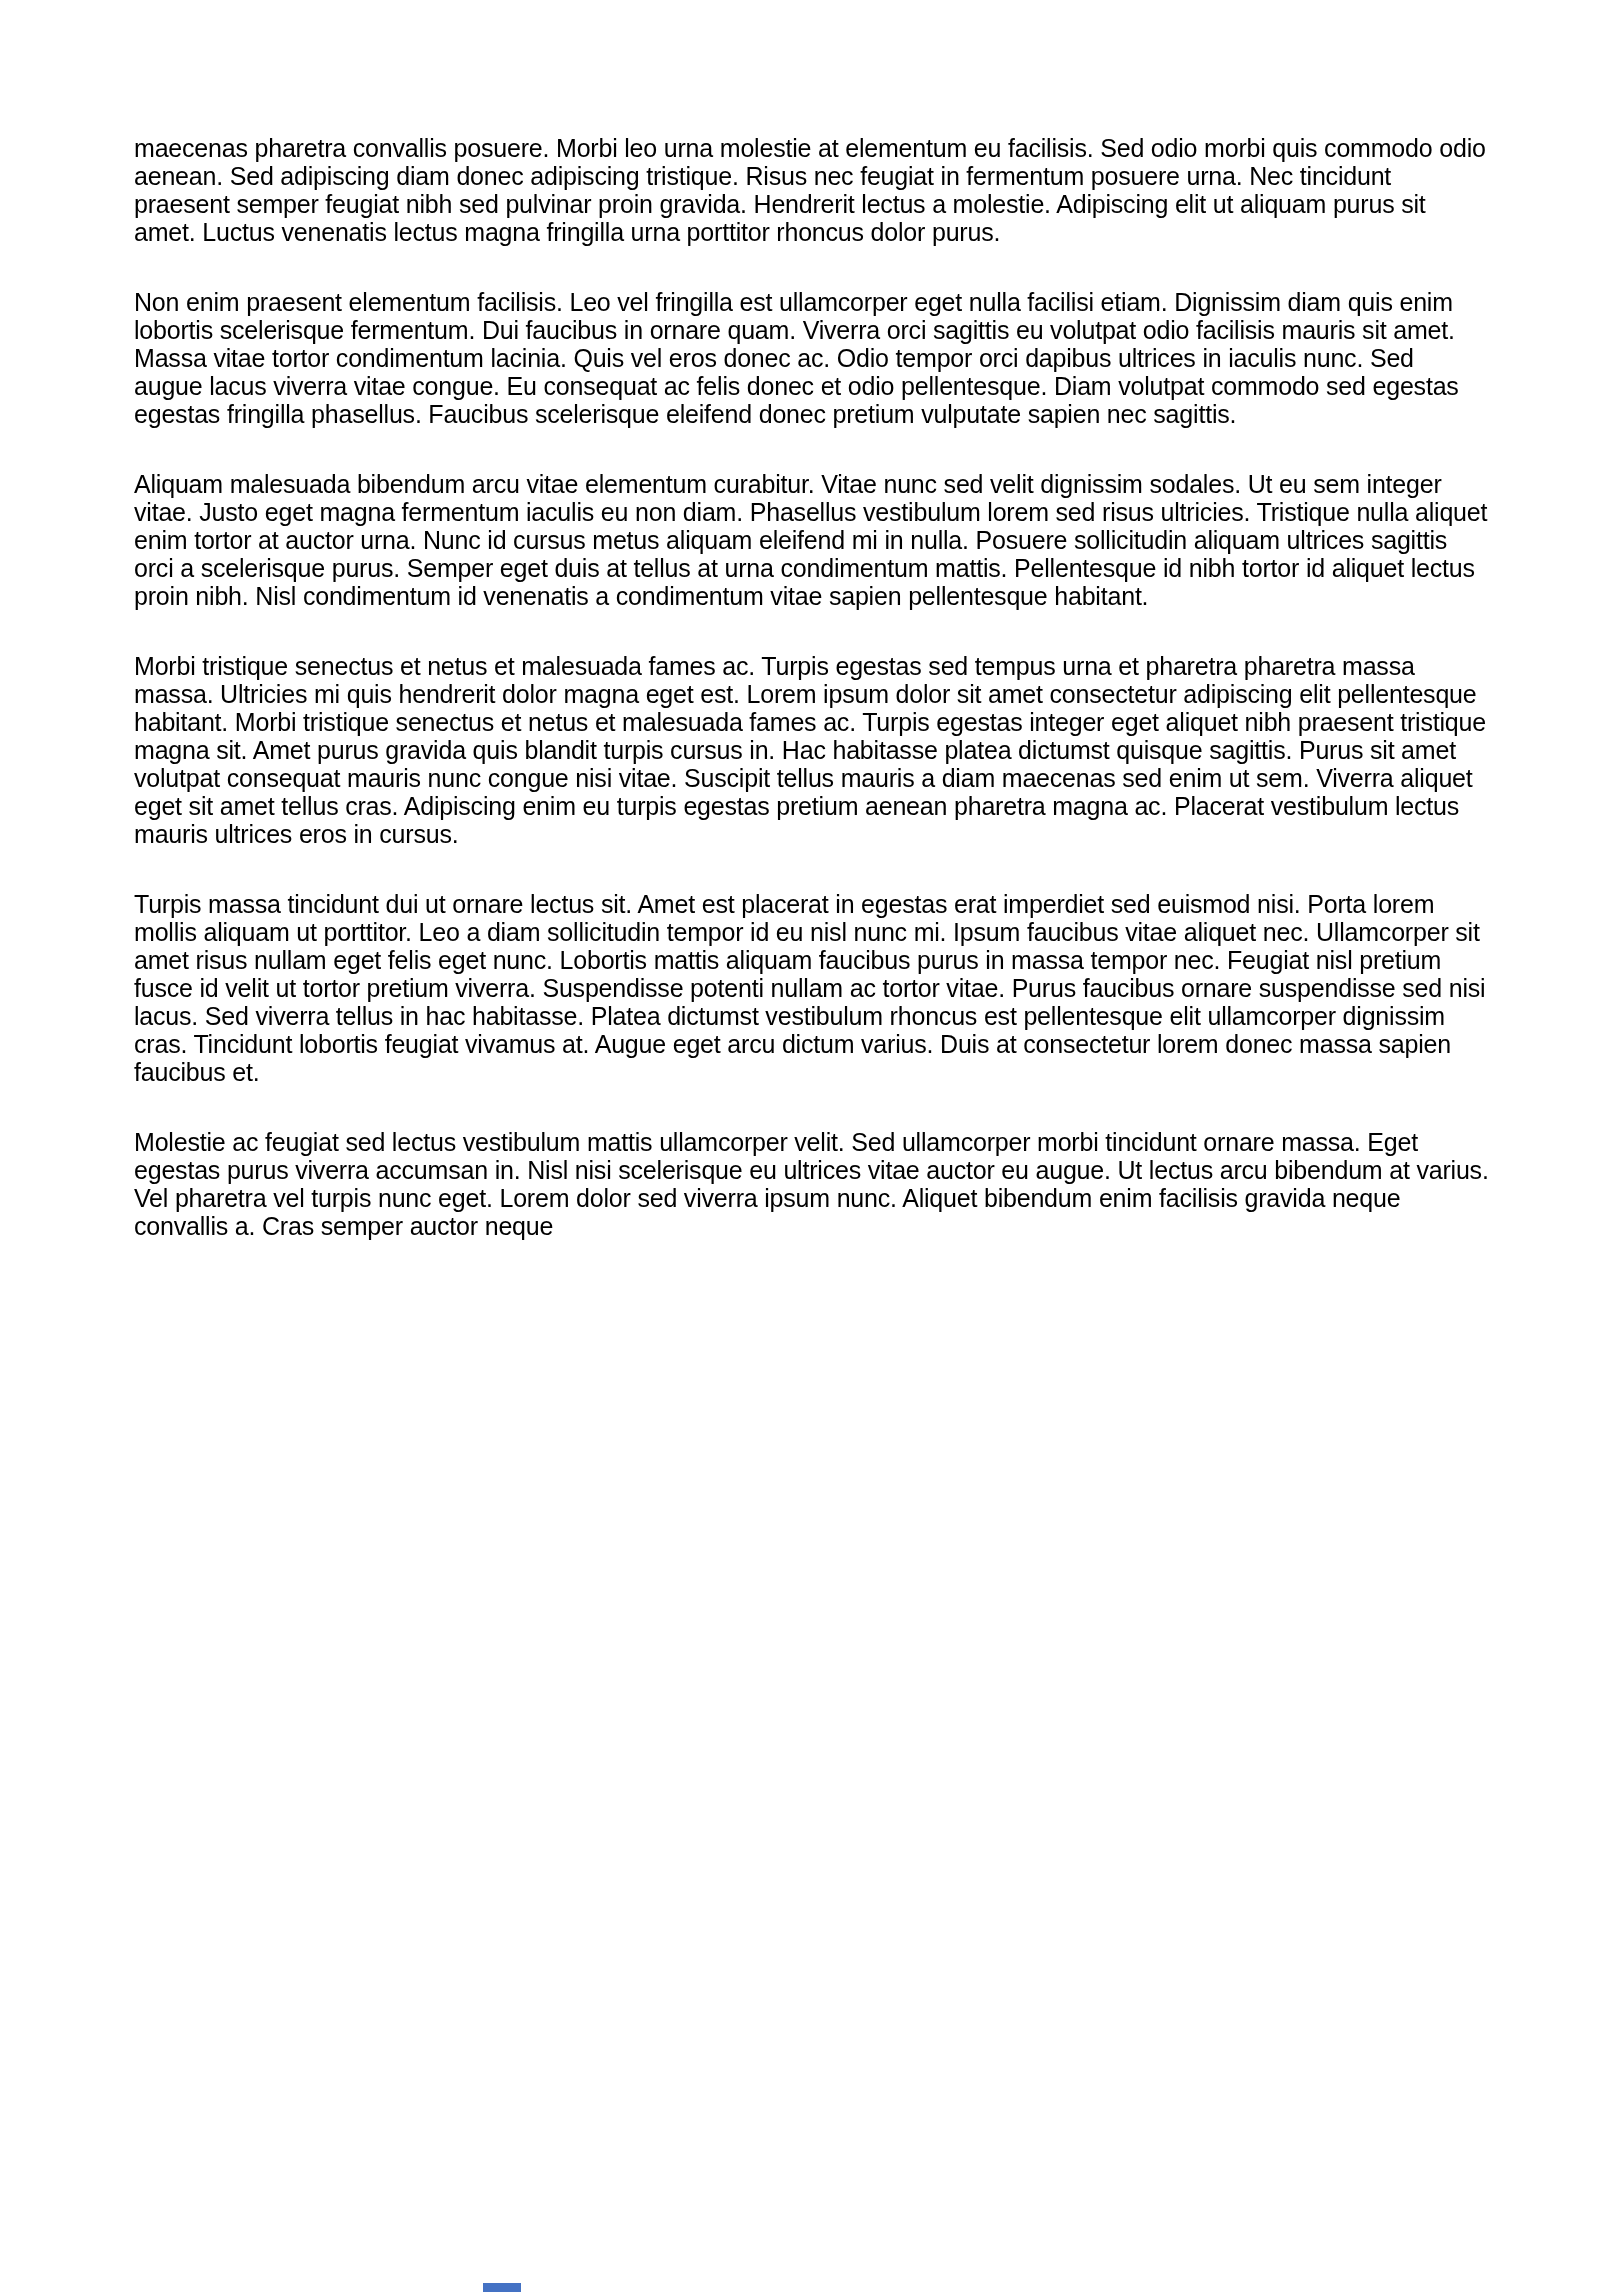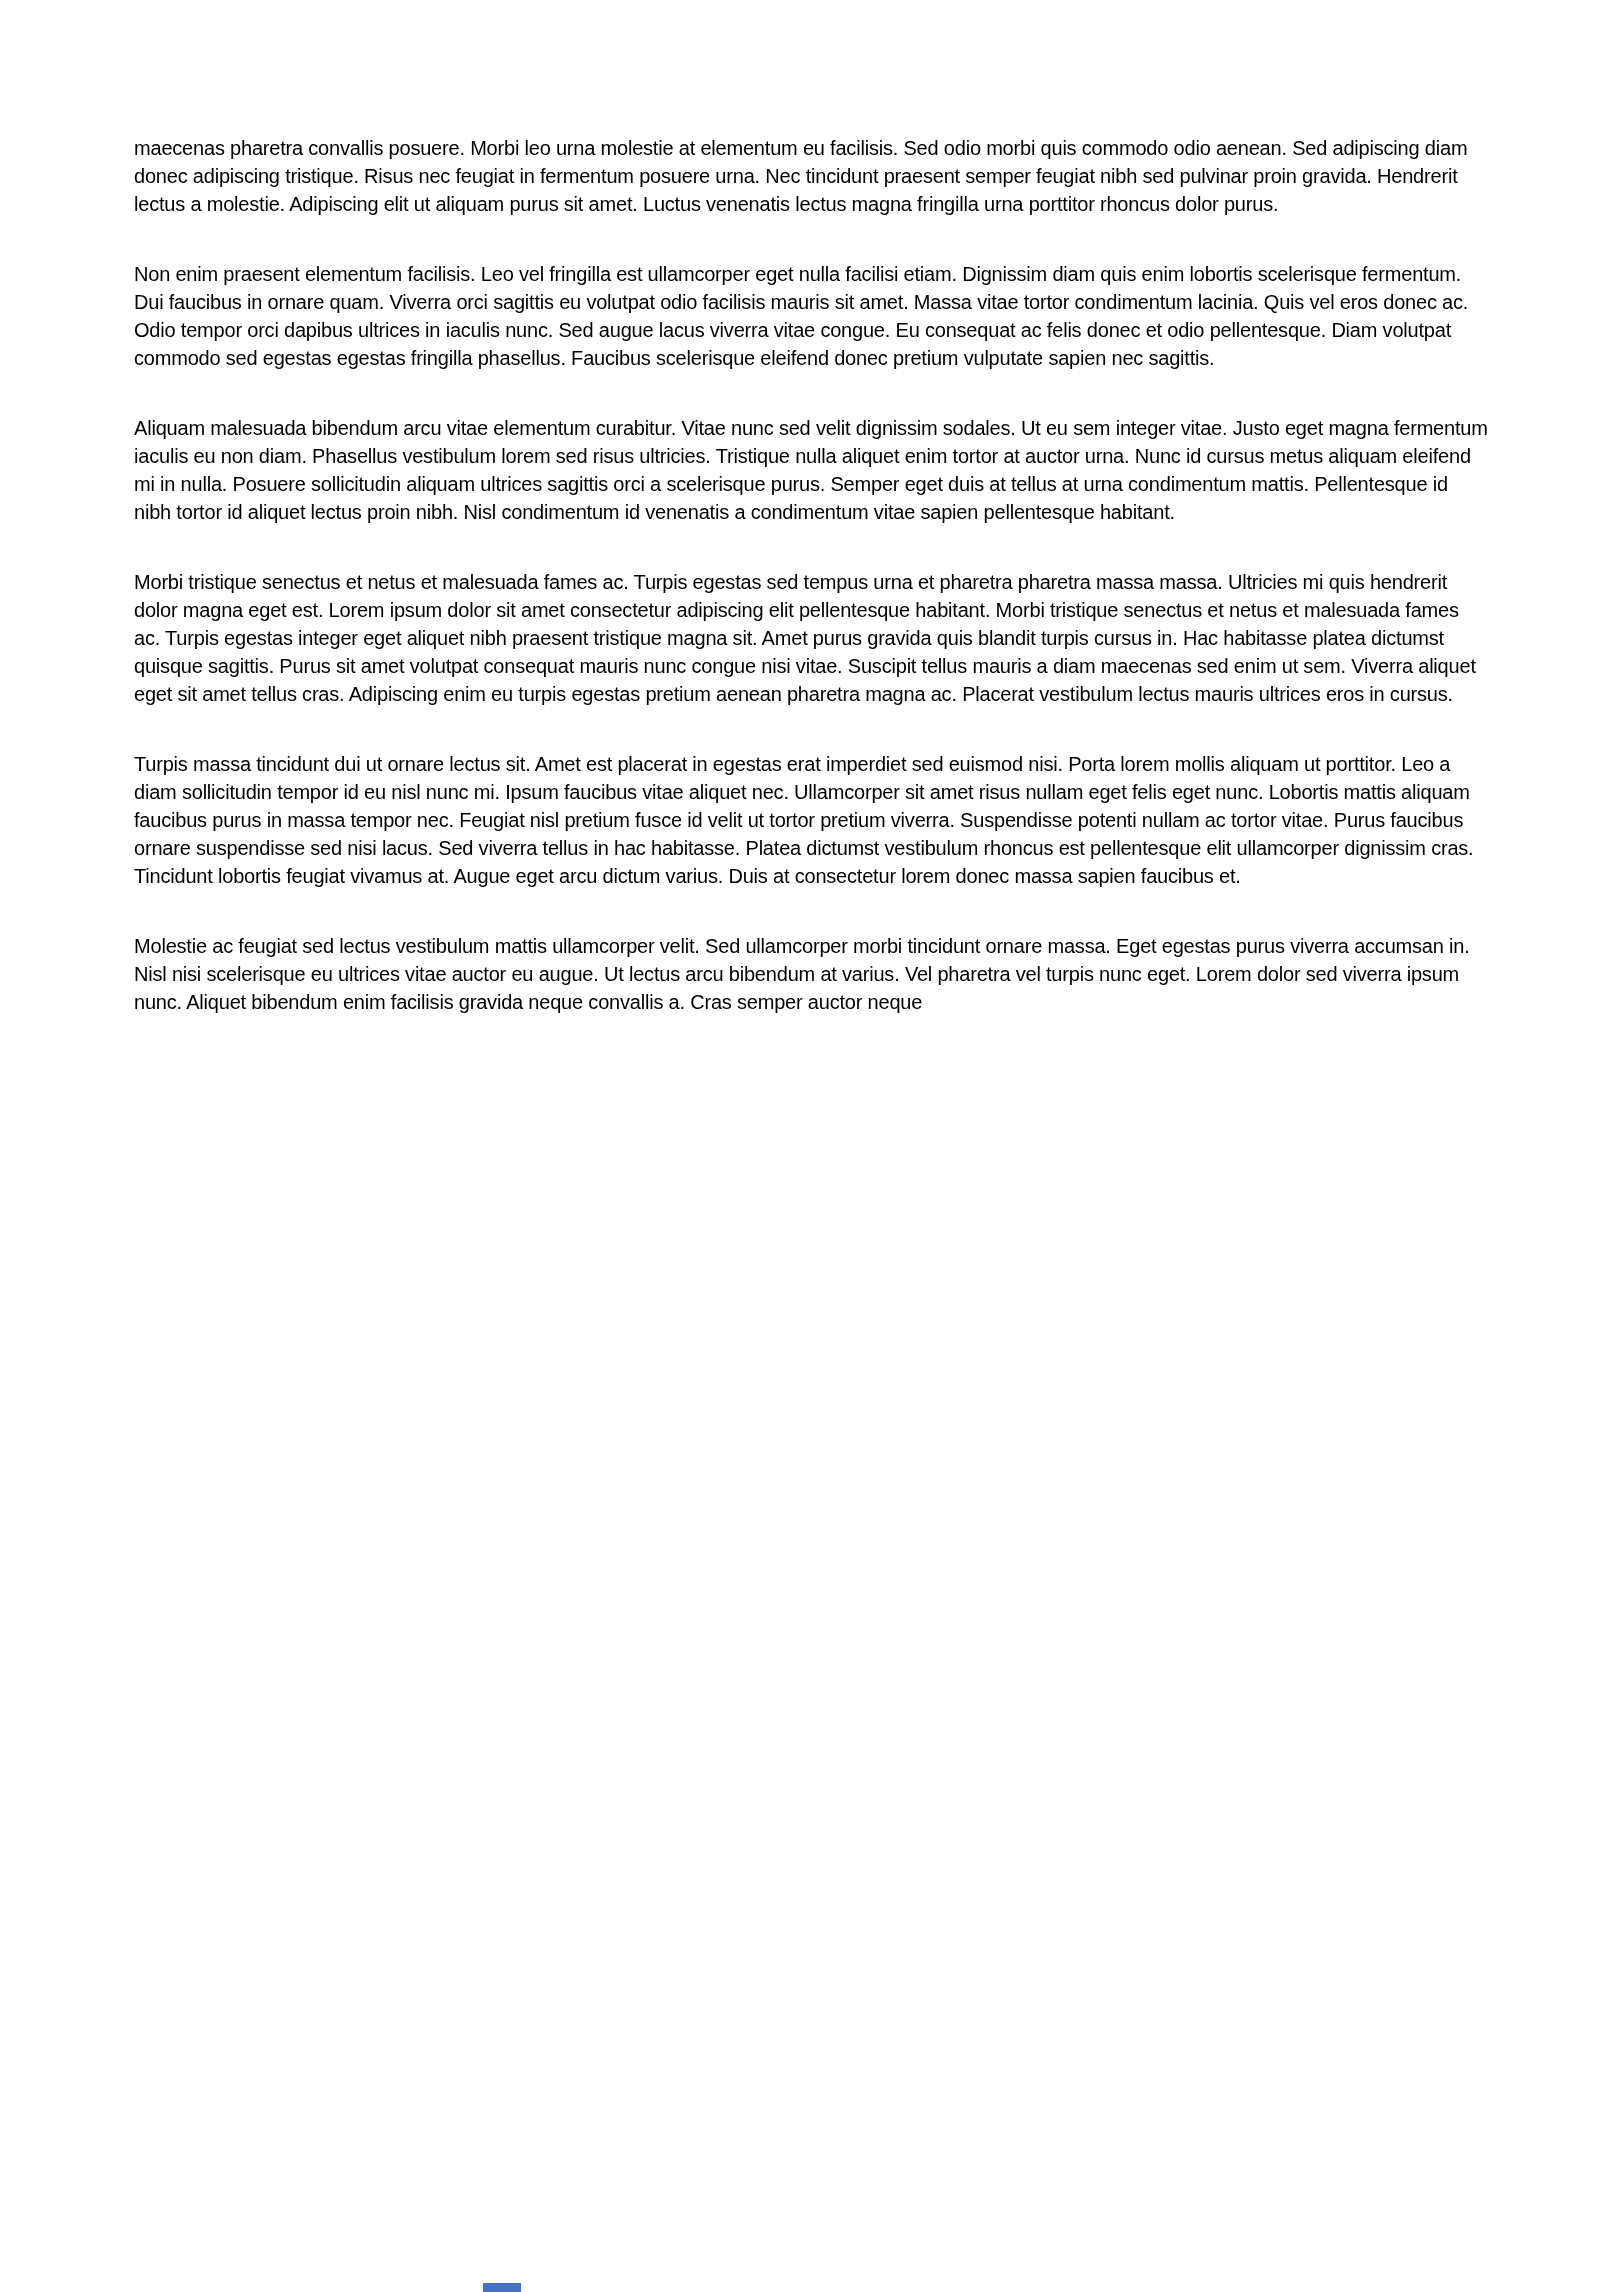--- a/index.html
+++ b/index.html
@@ -18,21 +18,21 @@
     height: 2293px;
     background: #ffffff;
     overflow: hidden;
   }
   .content {
     position: absolute;
     left: 134px;
     top: 134px;
     width: 1355px;
     color: #000000;
-    font-size: 20px;
+    font-size: 25px;
     line-height: 28px;
     letter-spacing: -0.2px;
     text-align: left;
   }
   .content p {
     margin: 0 0 42px 0;
   }
   .content p:last-child {
     margin-bottom: 8px;
   }

